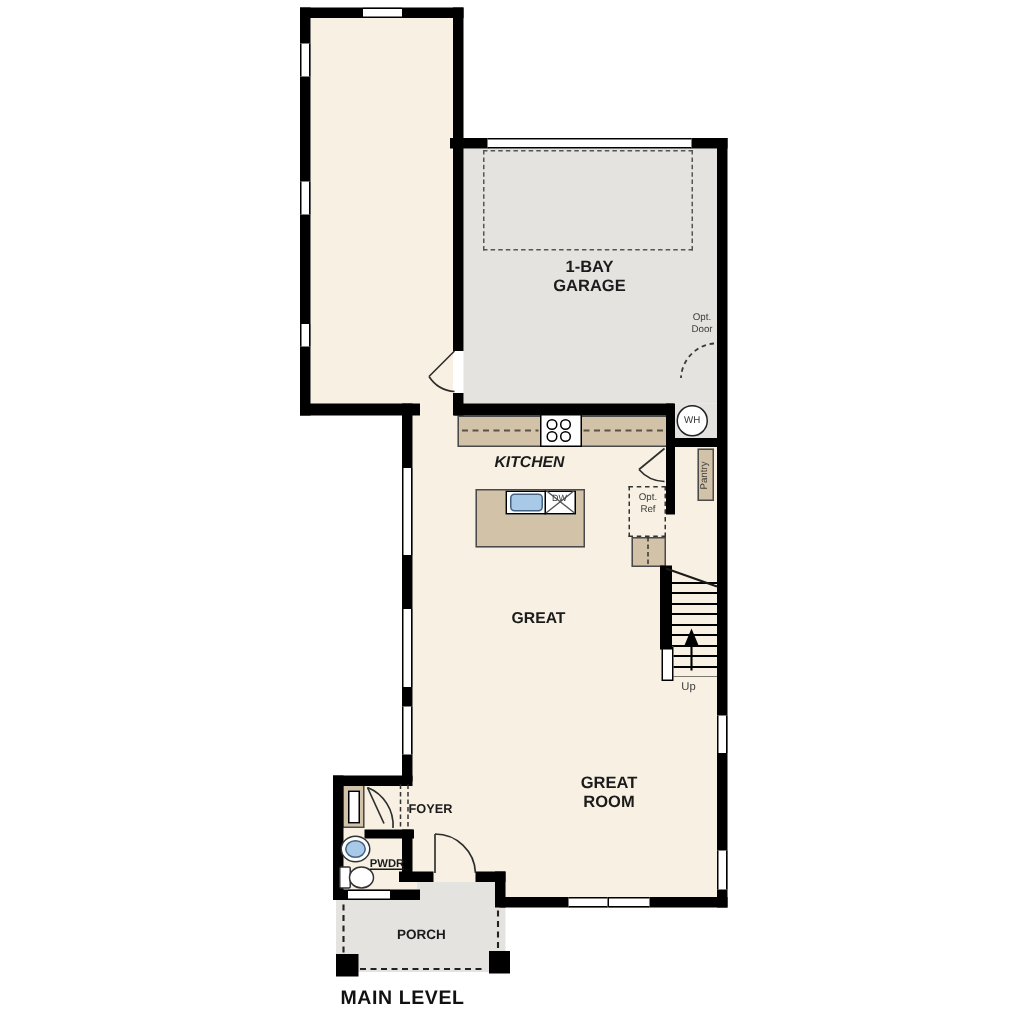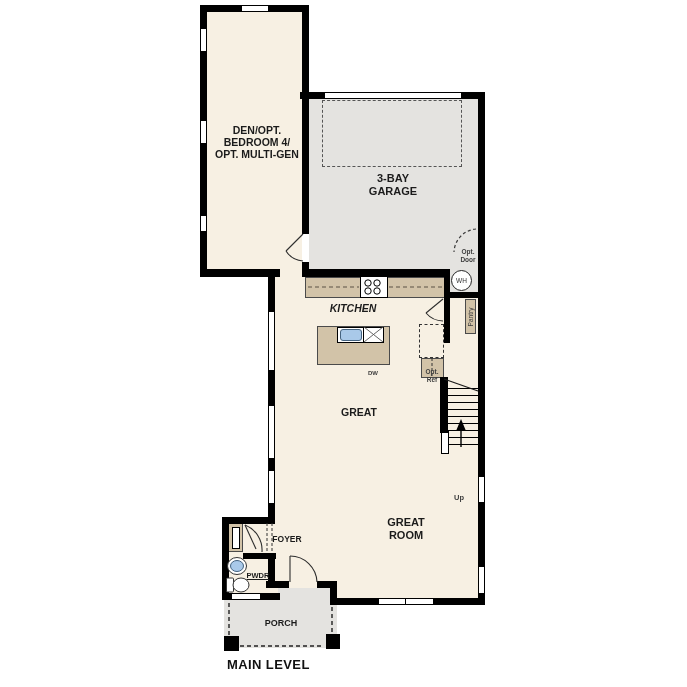--- a/index.html
+++ b/index.html
@@ -12,21 +12,21 @@
   .win-v{position:absolute;background:#fff;border-left:1.2px solid #000;border-right:1.2px solid #000;box-sizing:border-box;}
   .win-h{position:absolute;background:#fff;border-top:1.2px solid #000;border-bottom:1.2px solid #000;box-sizing:border-box;}
   .counter{position:absolute;background:var(--counter);border:1px solid #4a4a4a;box-sizing:border-box;}
   .whitebox{position:absolute;background:#fff;border:1px solid #000;box-sizing:border-box;}
   .dashedbox{position:absolute;border:1.4px dashed #333;box-sizing:border-box;}
   .lbl{position:absolute;color:var(--label);font-weight:bold;white-space:pre-line;text-align:center;
        line-height:1.16;transform:translateX(-50%);}
   .lbl-lg{font-size:11px;}
   .lbl-md{font-size:9px;}
   .lbl-sm{font-size:7.5px;}
-  .lbl-xs{font-size:6.5px;font-weight:bold;color:#3d3d3d;margin-top:40px;}
+  .lbl-xs{font-size:6.5px;font-weight:normal;color:#3d3d3d;}
   .treads{position:absolute;background:repeating-linear-gradient(to bottom,#000 0 1.2px,transparent 1.2px 7px);}
   .rail{position:absolute;background:#fff;border:1px solid #000;box-sizing:border-box;}
   .wh-circle{position:absolute;width:21px;height:21px;border-radius:50%;background:#fff;border:1.2px solid #222;
              box-sizing:border-box;display:flex;align-items:center;justify-content:center;
              font-size:6.5px;color:#333;}
   .sinkblue{position:absolute;background:var(--sink_blue);border:1px solid #44627f;border-radius:3px;box-sizing:border-box;}
   .pantry-lbl{position:absolute;left:453px;top:311px;width:35px;height:12px;transform:rotate(-90deg);
               font-size:6.5px;color:#3d3d3d;text-align:center;line-height:12px;}
   svg.overlay{position:absolute;left:0;top:0;pointer-events:none;}
   .footer{position:absolute;font-size:13px;font-weight:bold;color:#111;letter-spacing:.4px;}
@@ -159,24 +159,21 @@
       <line x1="267" y1="523" x2="267" y2="553"></line>
         <line x1="272" y1="523" x2="272" y2="553"></line>
     </g>
     <g stroke="#222" stroke-width="1.4" stroke-dasharray="4,3">
       <line x1="229" y1="603" x2="229" y2="635"></line>
       <line x1="240" y1="646" x2="324" y2="646"></line>
       <line x1="332" y1="607" x2="332" y2="633"></line>
     </g>
   </svg>
 
-  <div class="lbl lbl-lg" style="left:257px;top:124px;font-size:10.5px;">DEN/OPT.
-BEDROOM 4/
-OPT. MULTI-GEN</div>
-  <div class="lbl lbl-lg" style="left:393px;top:172px;">3-BAY
+  <div class="lbl lbl-lg" style="left:393px;top:172px;">1-BAY
 GARAGE</div>
   <div class="lbl lbl-xs" style="left:468px;top:208px;">Opt.
 Door</div>
   <div class="lbl lbl-lg" style="left:353px;top:302px;font-size:10.5px;font-style:italic;">KITCHEN</div>
   <div class="lbl lbl-xs" style="left:373px;top:330px;font-size:6px;">DW</div>
   <div class="lbl lbl-xs" style="left:432px;top:328px;">Opt.
 Ref</div>
   <div class="pantry-lbl">Pantry</div>
   <div class="lbl lbl-lg" style="left:359px;top:406px;font-size:10.5px;">GREAT</div>
   <div class="lbl lbl-xs" style="left:459px;top:454px;font-size:7.5px;">Up</div>

